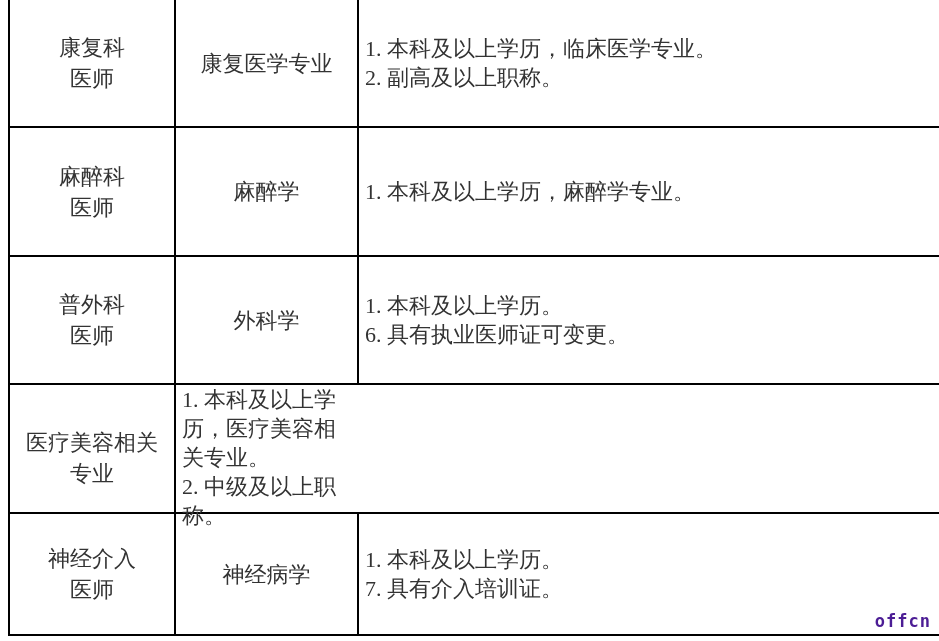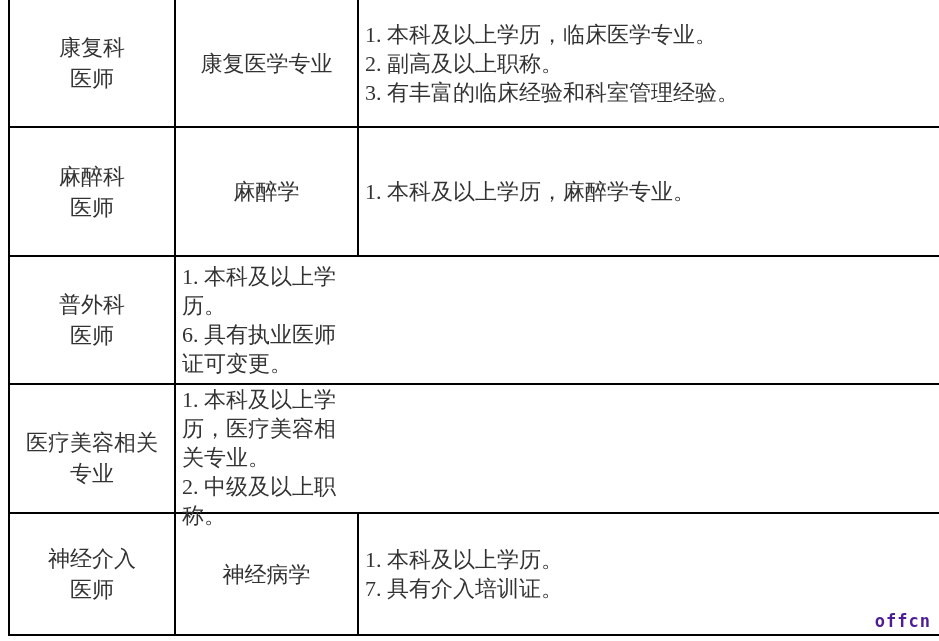--- a/index.html
+++ b/index.html
@@ -80,40 +80,40 @@
 
   <div class="row r1">
     <div class="cell c1">
       <div>康复科</div>
       <div>医师</div>
     </div>
     <div class="cell c2">康复医学专业</div>
     <div class="cell c3">
       <div>1. 本科及以上学历，临床医学专业。</div>
       <div>2. 副高及以上职称。</div>
-      <div>3. 有丰富的临床经验和科室管理经验。</div>
     </div>
   </div>
 
   <div class="row r2">
     <div class="cell c1">
       <div>麻醉科</div>
       <div>医师</div>
     </div>
     <div class="cell c2">麻醉学</div>
     <div class="cell c3">
       <div>1. 本科及以上学历，麻醉学专业。</div>
     </div>
   </div>
 
   <div class="row r3">
     <div class="cell c1">
       <div>普外科</div>
       <div>医师</div>
     </div>
+    <div class="cell c2">外科学</div>
     <div class="cell c3">
       <div>1. 本科及以上学历。</div>
       <div>6. 具有执业医师证可变更。</div>
     </div>
   </div>
 
   <div class="row r4">
     <div class="cell c2">医疗美容相关专业</div>
     <div class="cell c3">
       <div>1. 本科及以上学历，医疗美容相关专业。</div>

